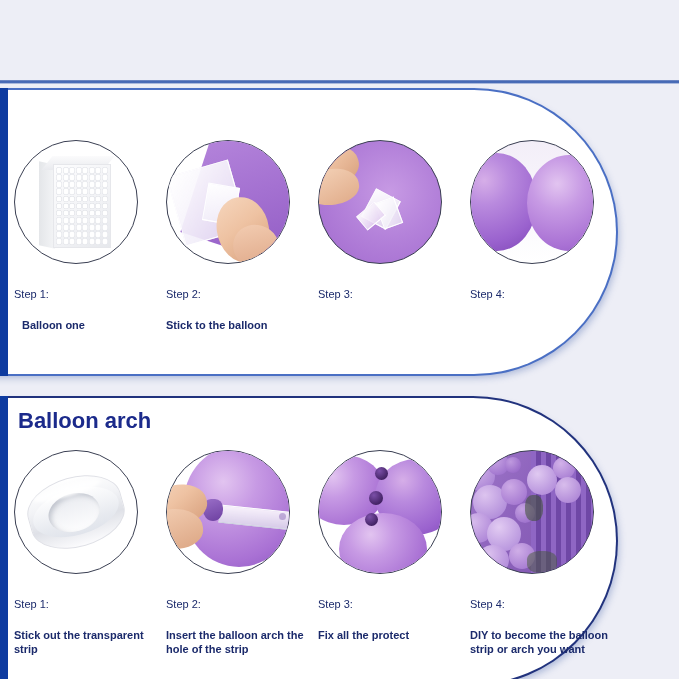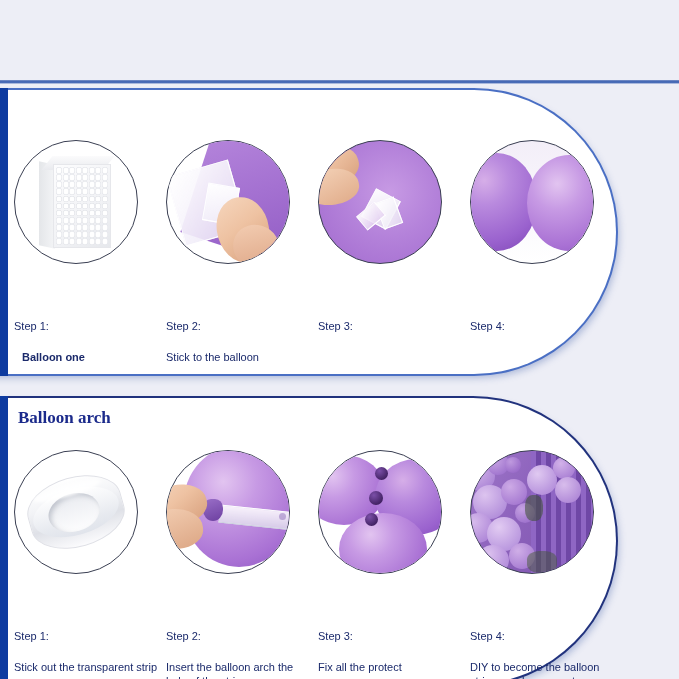--- a/index.html
+++ b/index.html
@@ -63,22 +63,22 @@
     overflow:hidden;
     box-sizing:border-box;
   }
   .cap{
     margin-top:9px;
     color:#1b2a6b;
     font-size:11px;
     line-height:14px;
     white-space:pre-line;
   }
-  .cap .lbl{display:block;margin-bottom:3px;margin-top:32px;}
-  .cap .txt{display:block;}
+  .cap .lbl{display:block;margin-bottom:3px;}
+  .cap .txt{display:block;font-weight:bold;}
   .cap .txt.bold{font-weight:bold;padding-left:8px;}
 
   
   .ring{border:1.2px solid #3a3f52;}
 
   
   .sheet{
     position:absolute;left:50%;top:50%;transform:translate(-50%,-50%);
     width:74px;height:92px;
   }
@@ -320,21 +320,21 @@
       </div>
       <div class="cap">
         <span class="lbl">Step 4:</span>
       </div>
     </div>
   </div>
 
   <div class="panel panel-bottom"></div>
   <div class="left-blue-bar" style="top:396px;height:290px;"></div>
 
-  <div style="position:absolute;left:18px;top:408px;font-size:17px;font-weight:bold;color:#1b2a8b;font-family:Liberation Serif, serif;">Balloon arch</div>
+  <div style="position:absolute;left:18px;top:408px;font-size:22px;font-weight:bold;color:#1b2a8b;">Balloon arch</div>
 
   <div class="steps" style="left:14px;top:450px;width:640px;">
 
     <div class="step" style="width:152px;">
       <div class="circle ring" style="width:124px;height:124px;background:#ffffff;">
         <div class="roll">
           <div class="outer"></div>
             <div class="band"></div>
           <div class="hole"></div>
             <div class="gloss"></div>

